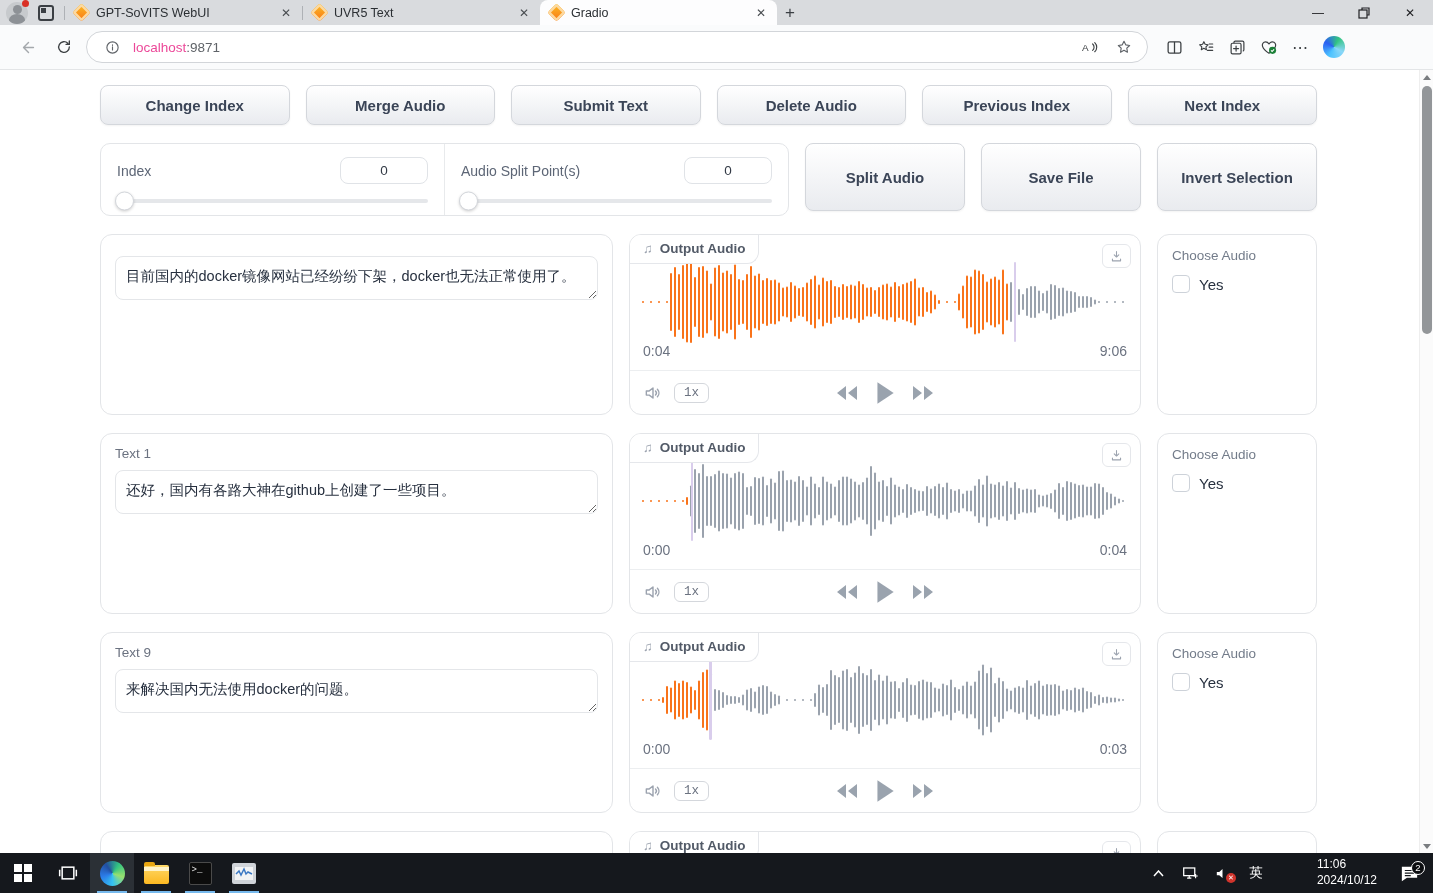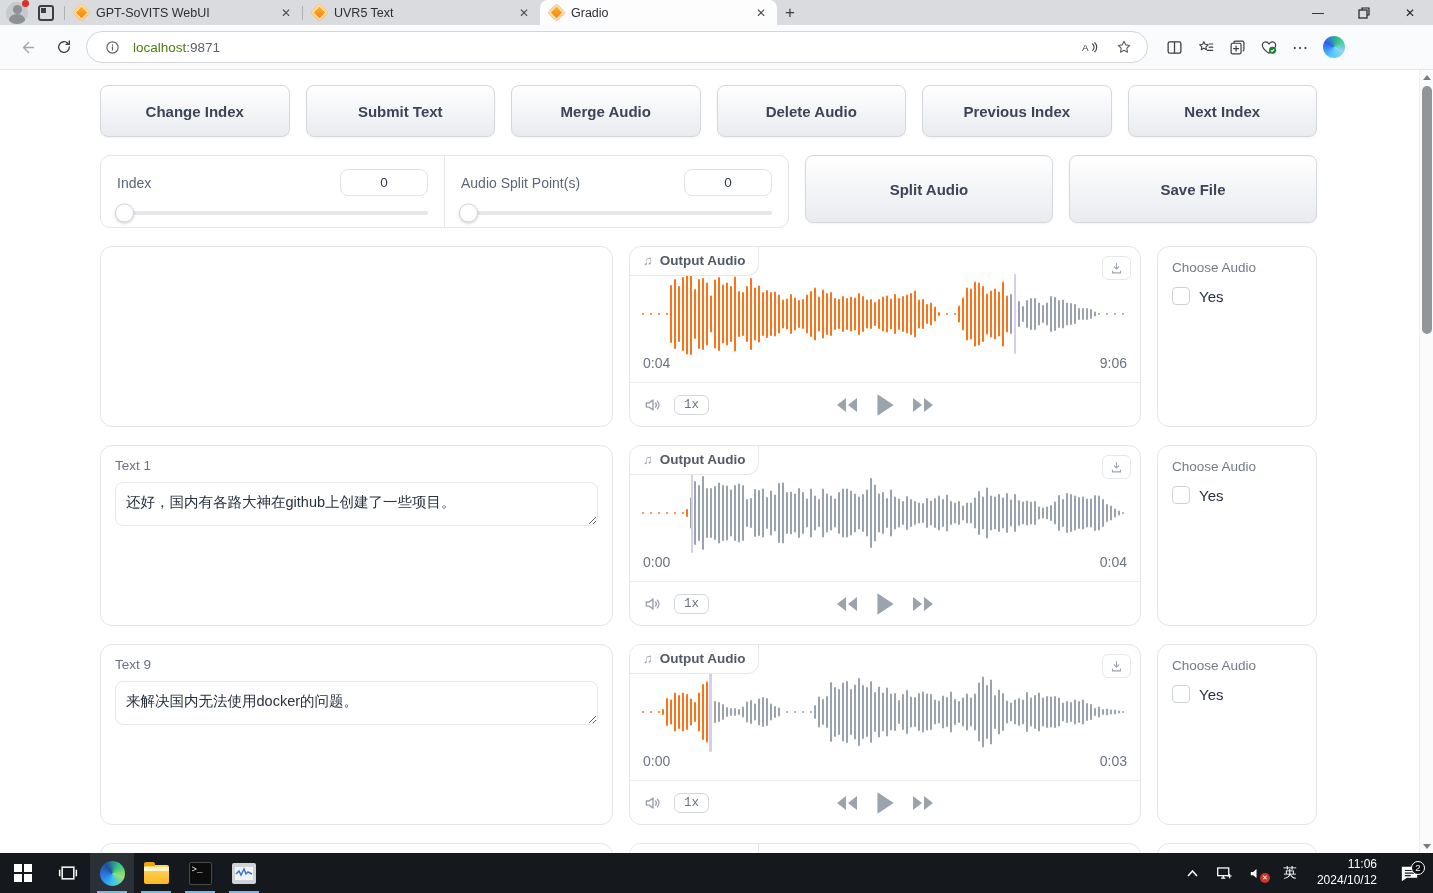--- a/index.html
+++ b/index.html
@@ -24,32 +24,32 @@
   .tab .tab-label { flex:1; overflow:hidden; white-space:nowrap; }
   .tab .tab-close { font-size:12px; color:#4a4e52; padding:0 3px; cursor:default; }
   .new-tab { width:26px; display:flex; align-items:center; justify-content:center; font-size:17px; color:#3b3f44; }
   .win-controls { margin-left:auto; display:flex; align-items:stretch; }
   .win-btn { width:46px; display:flex; align-items:center; justify-content:center; font-size:12px; color:#202124; }
 
   .toolbar { height:45px; background:#fafbfc; border-bottom:1px solid #e3e5e7; display:flex; align-items:center; padding:0 14px; gap:8px; flex:none; }
   .nav-ic { width:28px; height:28px; display:flex; align-items:center; justify-content:center; border-radius:6px; }
   .url-pill { flex:1; max-width:1062px; height:32px; background:#fff; border:1px solid #d2d5d9; border-radius:18px; display:flex; align-items:center; padding:0 10px 0 12px; gap:8px; }
   .url-text { flex:1; font-size:13.5px; }
-  .url-host { color:#4d7c0f; }
+  .url-host { color:#ec4899; }
   .url-port { color:#5f6368; }
   .pill-ic { width:26px; height:26px; display:flex; align-items:center; justify-content:center; color:#3c4043; }
   .tb-right { display:flex; align-items:center; gap:14px; padding-left:10px; }
   .copilot { width:22px; height:22px; border-radius:50%; background:conic-gradient(from 210deg,#4cc2ff,#2b5ff2,#33c481,#8ad7f8,#4cc2ff); }
 
   
   .content { flex:1; position:relative; background:#fff; overflow:hidden; }
   .page { position:absolute; inset:0 14px 0 0; overflow:hidden; padding:15px 102px 0 100px; }
 
   .btn-row { display:flex; gap:16px; }
-  .g-btn { flex:1; height:52px; border:1px solid #d4d7dc; border-radius:8px; background:linear-gradient(180deg,#ffffff,#e9ebef); color:#3b4557; font-size:15px; font-weight:700; display:flex; align-items:center; justify-content:center; box-shadow:0 1px 2px rgba(0,0,0,.05); cursor:default; }
+  .g-btn { flex:1; height:40px; border:1px solid #d4d7dc; border-radius:8px; background:linear-gradient(180deg,#ffffff,#e9ebef); color:#3b4557; font-size:15px; font-weight:700; display:flex; align-items:center; justify-content:center; box-shadow:0 1px 2px rgba(0,0,0,.05); cursor:default; }
   .row2 { display:flex; gap:16px; margin-top:18px; }
   .slider-panel { width:689px; flex:none; border:1px solid #e3e5e8; border-radius:10px; display:flex; background:#fff; }
   .slider-cell { flex:1; padding:13px 16px 12px; }
   .slider-cell + .slider-cell { border-left:1px solid #e8eaec; }
   .slider-head { display:flex; align-items:center; justify-content:space-between; }
   .g-label { font-size:14px; color:#5d6676; }
   .num-box { width:88px; height:27px; border:1px solid #e0e3e7; border-radius:8px; text-align:center; font-size:13.5px; color:#333a46; background:#fff; font-family:inherit; }
   .slider-track { margin-top:15px; height:4px; background:#e5e7ea; border-radius:2px; position:relative; }
   .slider-thumb { position:absolute; top:50%; transform:translate(-2px,-50%); width:19px; height:19px; border-radius:50%; background:#fff; border:1px solid #d3d6db; box-shadow:0 1px 3px rgba(0,0,0,.18); }
   .g-btn.big { height:68px; }
@@ -94,21 +94,21 @@
   .run-line { position:absolute; bottom:0; left:7px; right:7px; height:2.5px; background:#76b9ed; }
   .edge-ball { width:25px; height:25px; border-radius:50%; background:conic-gradient(from 180deg,#35c1f1,#2b7de9,#224ea0,#33c481,#98e06e,#35c1f1); }
   .folder-ic { width:25px; height:19px; background:linear-gradient(180deg,#ffd969,#fcb821); border-radius:2px; position:relative; margin-top:3px; }
   .folder-ic:before { content:""; position:absolute; top:-3px; left:0; width:11px; height:4px; background:#e8a612; border-radius:2px 2px 0 0; }
   .folder-ic:after { content:""; position:absolute; top:2px; left:0; right:0; height:4px; background:#fff3c9; }
   .cmd-ic { width:23px; height:23px; background:#0c0c0c; border:1px solid #4a4a4a; border-radius:2px; color:#e8e8e8; font-size:9px; font-family:"Liberation Mono","DejaVu Sans Mono",monospace; padding:2px; }
   .media-ic { width:24px; height:21px; background:#cfd3d8; border-radius:2px; display:flex; align-items:center; justify-content:center; }
   .tray { margin-left:auto; display:flex; align-items:center; gap:4px; padding-right:4px; }
   .tray-ic { width:28px; height:40px; display:flex; align-items:center; justify-content:center; font-size:13px; }
   .ime { font-size:13.5px; width:30px; text-align:center; }
-  .clock { text-align:right; font-size:12px; line-height:1.3; padding:0 8px; }
+  .clock { text-align:left; font-size:12px; line-height:1.3; padding:0 8px;margin-left:34px; }
   .noti { width:40px; display:flex; align-items:center; justify-content:center; position:relative; }
   .noti-badge { position:absolute; right:4px; bottom:7px; width:14px; height:14px; border-radius:50%; background:#0b0d10; border:1.5px solid #fff; color:#fff; font-size:9.5px; display:flex; align-items:center; justify-content:center; }
   svg { display:block; }
 </style>
 </head>
 <body>
 
 <div class="screen">
 
   <div class="tabstrip">
@@ -210,22 +210,22 @@
       <span style="color:#3c4043;font-size:16px;letter-spacing:1px;">⋯</span>
       <span class="copilot"></span>
     </div>
   </div>
 
   <div class="content">
     <div class="page">
 
       <div class="btn-row">
         <button class="g-btn">Change Index</button>
+        <button class="g-btn">Merge Audio</button>
         <button class="g-btn">Submit Text</button>
-        <button class="g-btn">Merge Audio</button>
         <button class="g-btn">Delete Audio</button>
         <button class="g-btn">Previous Index</button>
         <button class="g-btn">Next Index</button>
       </div>
 
       <div class="row2">
         <div class="slider-panel">
           <div class="slider-cell">
             <div class="slider-head">
               <span class="g-label">Index</span>
@@ -240,24 +240,26 @@
               <span class="g-label">Audio Split Point(s)</span>
               <input class="num-box" readonly="" value="0" style="">
             </div>
             <div class="slider-track">
                 <div class="slider-thumb"></div>
               </div>
           </div>
         </div>
         <button class="g-btn big">Split Audio</button>
         <button class="g-btn big">Save File</button>
+        <button class="g-btn big">Invert Selection</button>
       </div>
 
       <div class="grid-row">
         <div class="panel text-panel">
+          <textarea class="g-textarea" style="">目前国内的docker镜像网站已经纷纷下架，docker也无法正常使用了。</textarea>
         </div>
         <div class="panel audio-panel">
           <div class="audio-chip">
               <span class="music-ic">♫</span>
               <span>Output Audio</span>
             </div>
           <button class="dl-btn">
               <svg width="13" height="13" viewBox="0 0 24 24">
                 <path d="M12 3v10m0 0l-4.2-4.2M12 13l4.2-4.2M4.5 16.5V20h15v-3.5" fill="none" stroke="#9ca3af" stroke-width="2" stroke-linecap="round" stroke-linejoin="round"></path>
               </svg>

